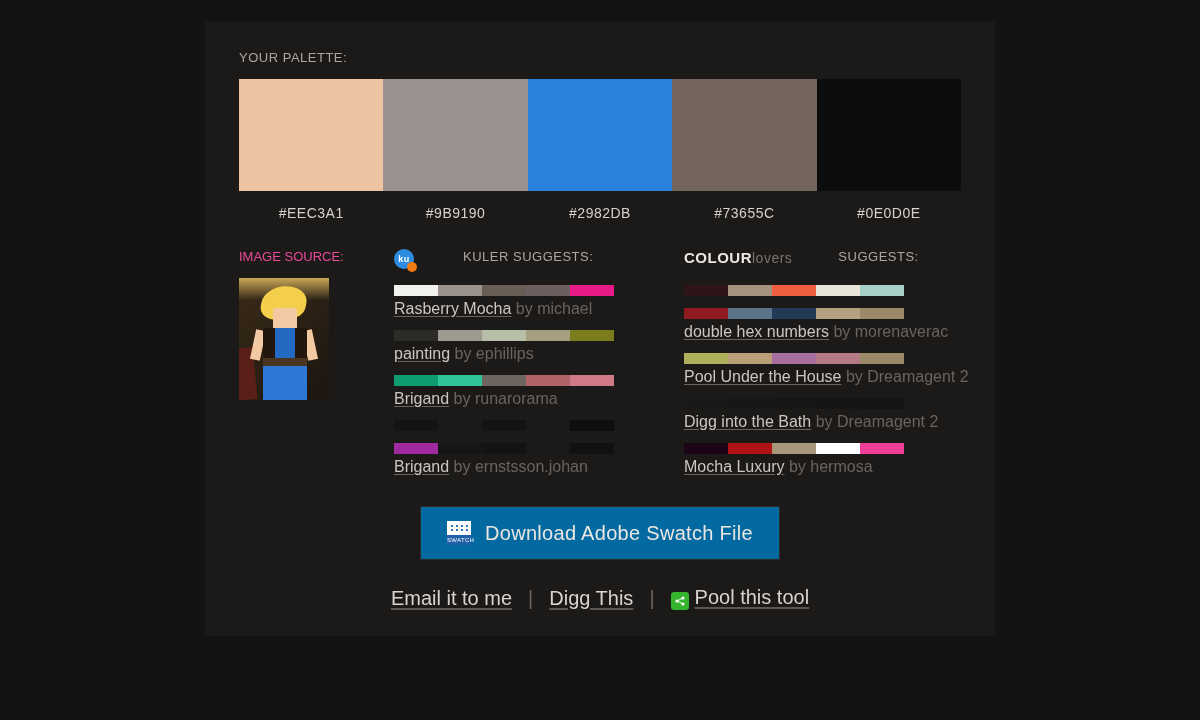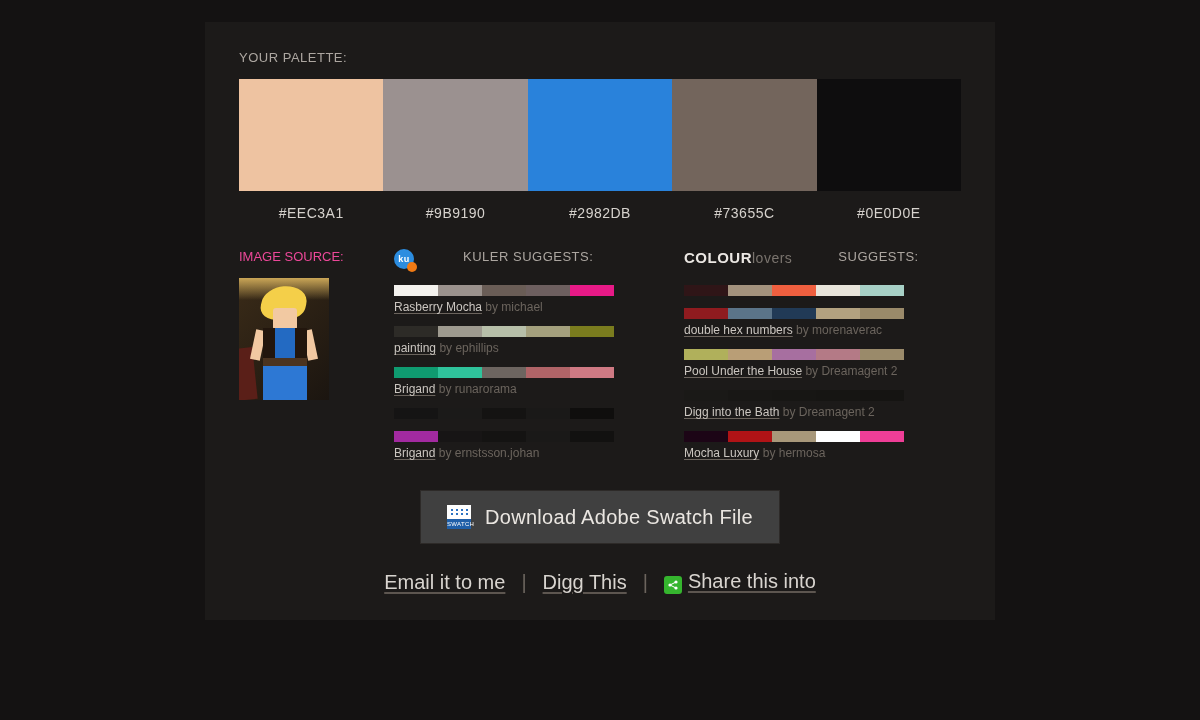--- a/index.html
+++ b/index.html
@@ -92,29 +92,29 @@
     width:10px; height:10px; border-radius:50%;
     background:#f07a14;
   }
   .lovers-brand { display:flex; align-items:baseline; margin-right:6px;}
   .lovers-brand .b1{ color:#ebe7e3; font-weight:bold; font-size:15px; letter-spacing:0.5px;}
   .lovers-brand .b2{ color:#7a746e; font-size:14px; letter-spacing:0.5px;}
 
   .sug-item { margin-bottom: 12px; }
   .sug-strip { display:flex; width:220px; height:11px; }
   .sug-strip .c { flex:1; }
-  .sug-cap { margin-top:4px; font-size:12px; }
+  .sug-cap { margin-top:4px; font-size:16px; }
   .sug-cap .name { color:#cbc6c0; text-decoration: underline; text-decoration-color:#6b645d; text-underline-offset:2px;}
   .sug-cap .by   { color:#6b645d; }
 
   
   .download-wrap { display:flex; justify-content:center; margin-top:18px;}
   .dl-btn {
     display:flex; align-items:center;
-    background:#404040;
+    background:#0369a1;
     border:1px solid #2d2a28;
     padding: 14px 26px;
     color:#eae6e1;
     font-size:20px;
     letter-spacing:0.3px;
     cursor:pointer;
   }
   .dl-ico {
     width:24px; height:24px;
     margin-right:14px;
@@ -332,17 +332,17 @@
     <span style="cursor:pointer;">
       <span class="share-ico">
         <svg viewBox="0 0 12 12">
             <g fill="#fff">
               <circle cx="3" cy="6" r="1.6"></circle>
               <circle cx="9" cy="3" r="1.6"></circle>
               <circle cx="9" cy="9" r="1.6"></circle>
               <path d="M3 6 L9 3 M3 6 L9 9" stroke="#fff" stroke-width="1"></path>
             </g>
           </svg>
-      </span><span class="lnk">Share this into</span>
+      </span><span class="lnk">Pool this tool</span>
     </span>
   </div>
 
 </div>
 
 </body></html>

